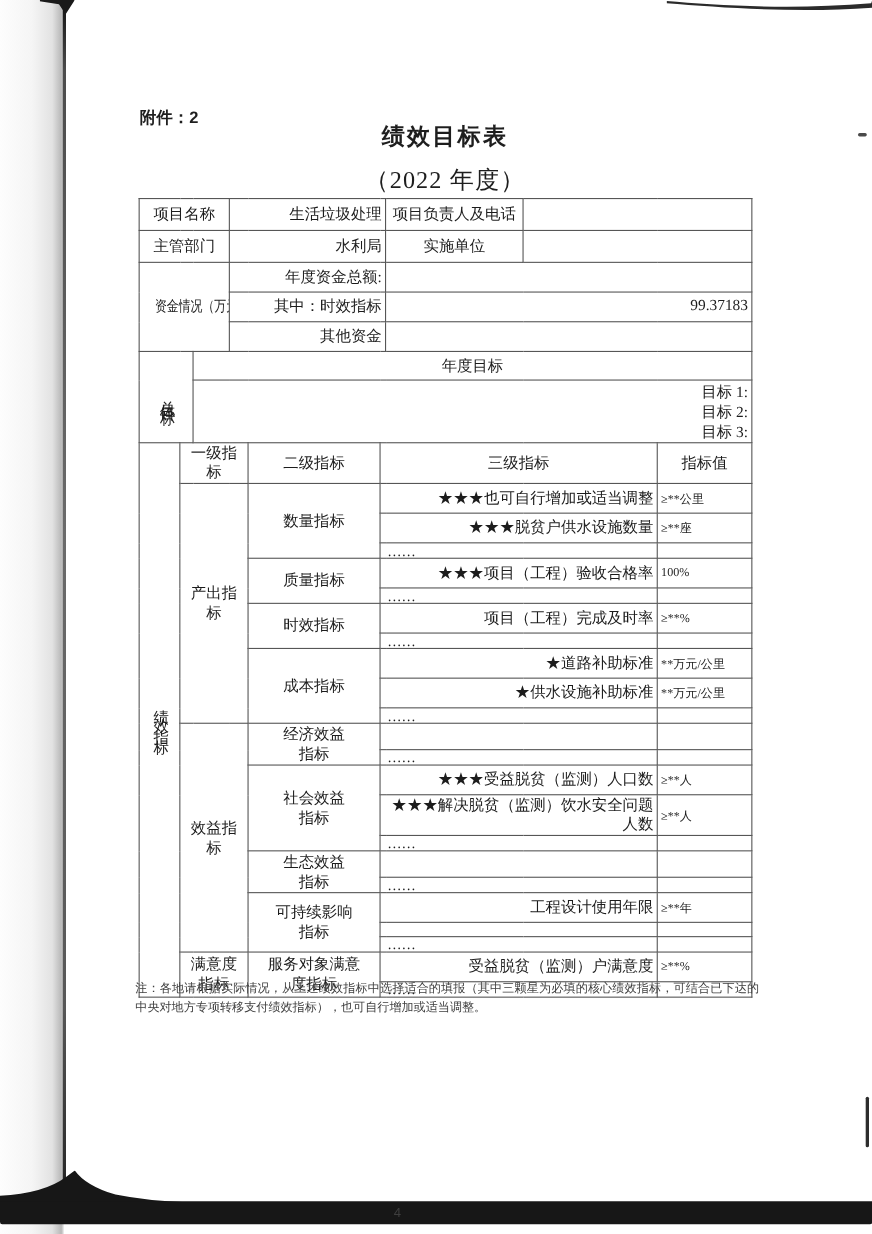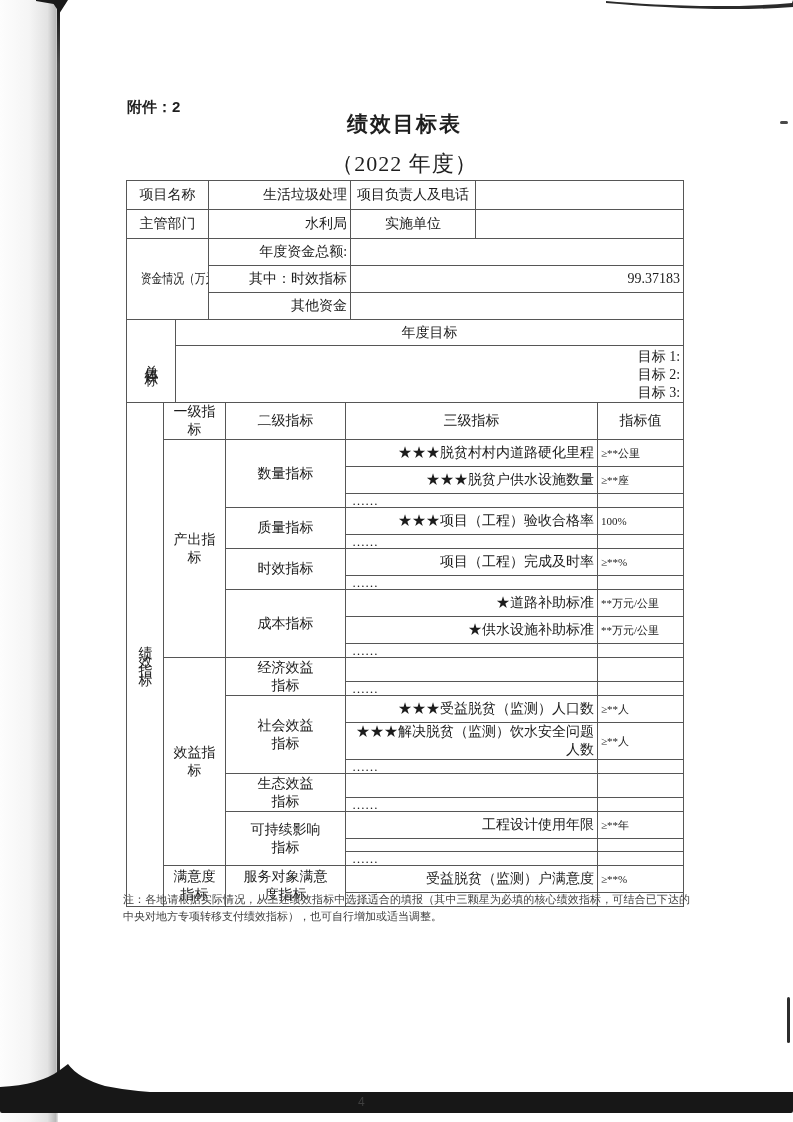--- a/index.html
+++ b/index.html
@@ -154,21 +154,21 @@
     <td rowspan="23" class="vert wide"><span>绩效指标</span></td>
     <td colspan="3" class="c">一级指标</td>
     <td class="c">二级指标</td>
     <td colspan="3" class="c">三级指标</td>
     <td class="c">指标值</td>
   </tr>
 
   <tr class="r27">
     <td colspan="3" rowspan="10" class="c">产出指标</td>
     <td rowspan="3" class="c">数量指标</td>
-    <td colspan="3" class="l">★★★脱贫村村内道路硬化里程</td>
+    <td colspan="3" class="l">★★★也可自行增加或适当调整</td>
     <td class="val">≥**公里</td>
   </tr>
   <tr class="r27">
     <td colspan="3" class="l">★★★脱贫户供水设施数量</td>
     <td class="val">≥**座</td>
   </tr>
   <tr class="r14">
     <td colspan="3" class="dots">……</td>
     <td></td>
   </tr>

